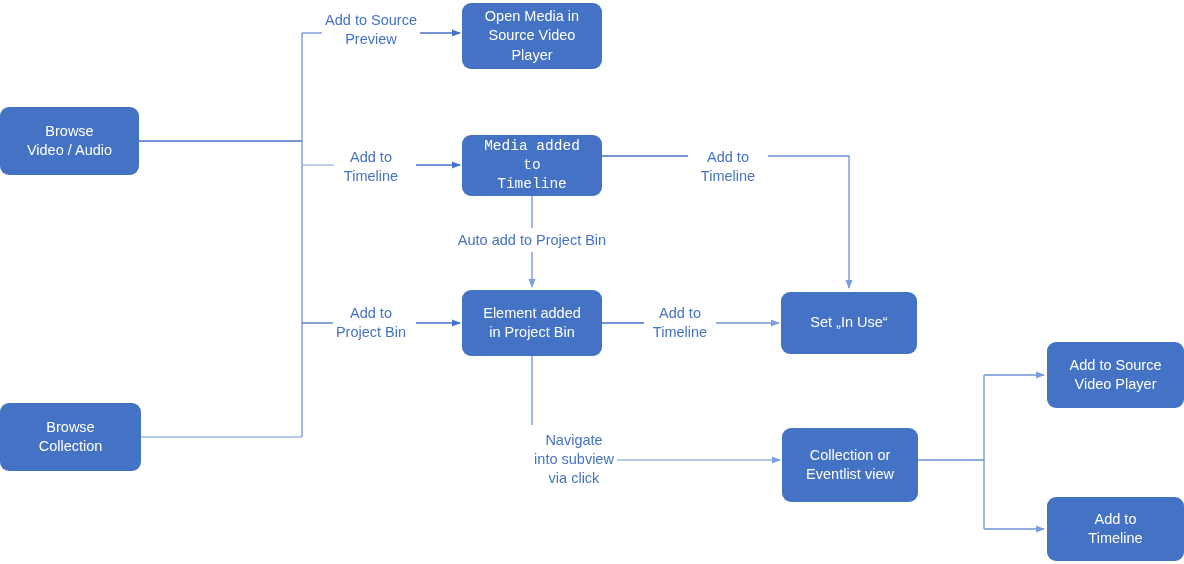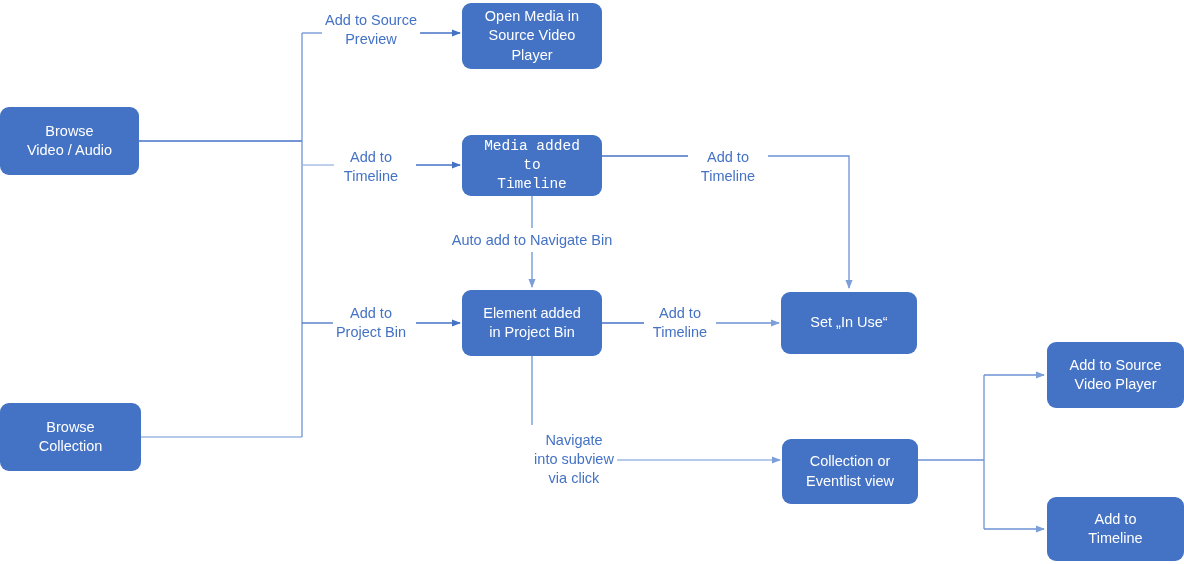--- a/index.html
+++ b/index.html
@@ -112,38 +112,38 @@
 Timeline</div>
 
   <div class="node" style="left:462px; top:290px; width:140px; height:66px;">Element added
 in Project Bin</div>
 
   <div class="node" style="left:781px; top:292px; width:136px; height:62px;">Set „In Use“</div>
 
   <div class="node" style="left:0px; top:403px; width:141px; height:68px;">Browse
 Collection</div>
 
-  <div class="node" style="left:782px; top:428px; width:136px; height:65px;margin-top:11px;">Collection or
+  <div class="node" style="left:782px; top:428px; width:136px; height:74px;">Collection or
 Eventlist view</div>
 
   <div class="node" style="left:1047px; top:342px; width:137px; height:66px;">Add to Source
 Video Player</div>
 
   <div class="node" style="left:1047px; top:497px; width:137px; height:64px;">Add to Timeline</div>
 
   <div class="edge-label" style="left:371px; top:30px;">Add to Source
 Preview</div>
 
   <div class="edge-label" style="left:371px; top:167px;">Add to
 Timeline</div>
 
   <div class="edge-label" style="left:728px; top:167px;">Add to
 Timeline</div>
 
-  <div class="edge-label" style="left:532px; top:241px;">Auto add to Navigate Bin</div>
+  <div class="edge-label" style="left:532px; top:241px;">Auto add to Project Bin</div>
 
   <div class="edge-label" style="left:371px; top:323px;">Add to
 Project Bin</div>
 
   <div class="edge-label" style="left:680px; top:323px;">Add to
 Timeline</div>
 
   <div class="edge-label" style="left:574px; top:460px;">Navigate
 into subview
 via click</div>

